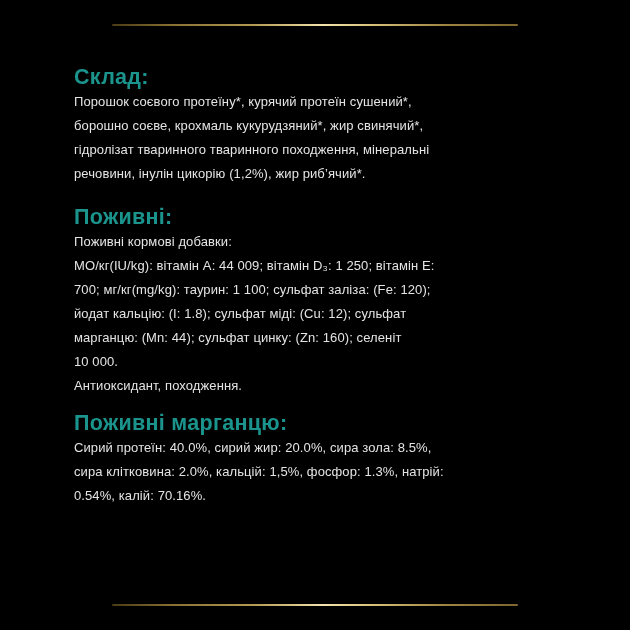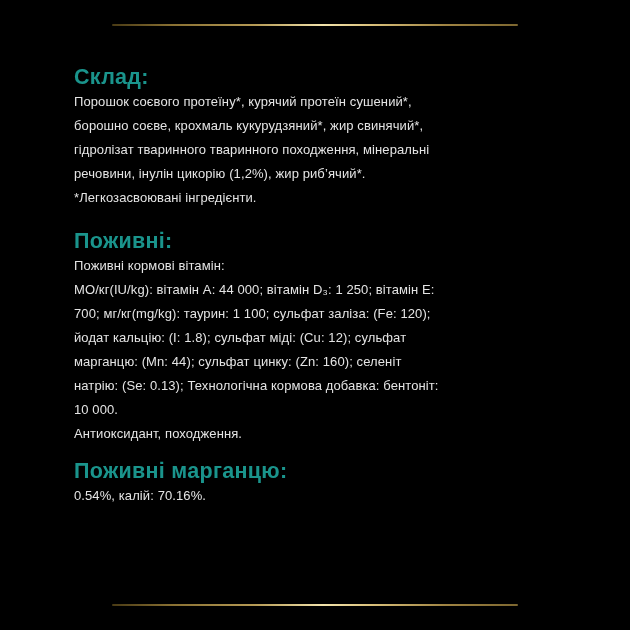--- a/index.html
+++ b/index.html
@@ -65,37 +65,37 @@
   <div class="gold-line top"></div>
 
   <div class="content">
 
     <section class="section-1">
       <div class="section-heading">Склад:</div>
       <div class="text-line">Порошок соєвого протеїну*, курячий протеїн сушений*,</div>
       <div class="text-line">борошно соєве, крохмаль кукурудзяний*, жир свинячий*,</div>
       <div class="text-line">гідролізат тваринного тваринного походження, мінеральні</div>
       <div class="text-line">речовини, інулін цикорію (1,2%), жир риб’ячий*.</div>
-      <div class="text-line">*Легкозасвоювані інгредієнти.</div>
     </section>
 
     <section class="section-2">
       <div class="section-heading">Поживні:</div>
-      <div class="text-line">Поживні кормові вітамін:</div>
-      <div class="text-line">МО/кг(IU/kg): вітамін А: 44 000; вітамін D₃: 1 250; вітамін Е:</div>
+      <div class="text-line">Поживні кормові добавки:</div>
+      <div class="text-line">МО/кг(IU/kg): вітамін А: 44 009; вітамін D₃: 1 250; вітамін Е:</div>
       <div class="text-line">700; мг/кг(mg/kg): таурин: 1 100; сульфат заліза: (Fe: 120);</div>
       <div class="text-line">йодат кальцію: (I: 1.8); сульфат міді: (Cu: 12); сульфат</div>
       <div class="text-line">марганцю: (Mn: 44); сульфат цинку: (Zn: 160); селеніт</div>
-      <div class="text-line">натрію: (Se: 0.13); Технологічна кормова добавка: бентоніт:</div>
       <div class="text-line">10 000.</div>
       <div class="text-line">Антиоксидант, походження.</div>
     </section>
 
     <section class="section-3">
       <div class="section-heading">Поживні марганцю:</div>
+      <div class="text-line">Сирий протеїн: 40.0%, сирий жир: 20.0%, сира зола: 8.5%,</div>
+      <div class="text-line">сира клітковина: 2.0%, кальцій: 1,5%, фосфор: 1.3%, натрій:</div>
       <div class="text-line">0.54%, калій: 70.16%.</div>
     </section>
 
   </div>
 
   <div class="gold-line bottom"></div>
 
 </div>
 
 </body></html>

